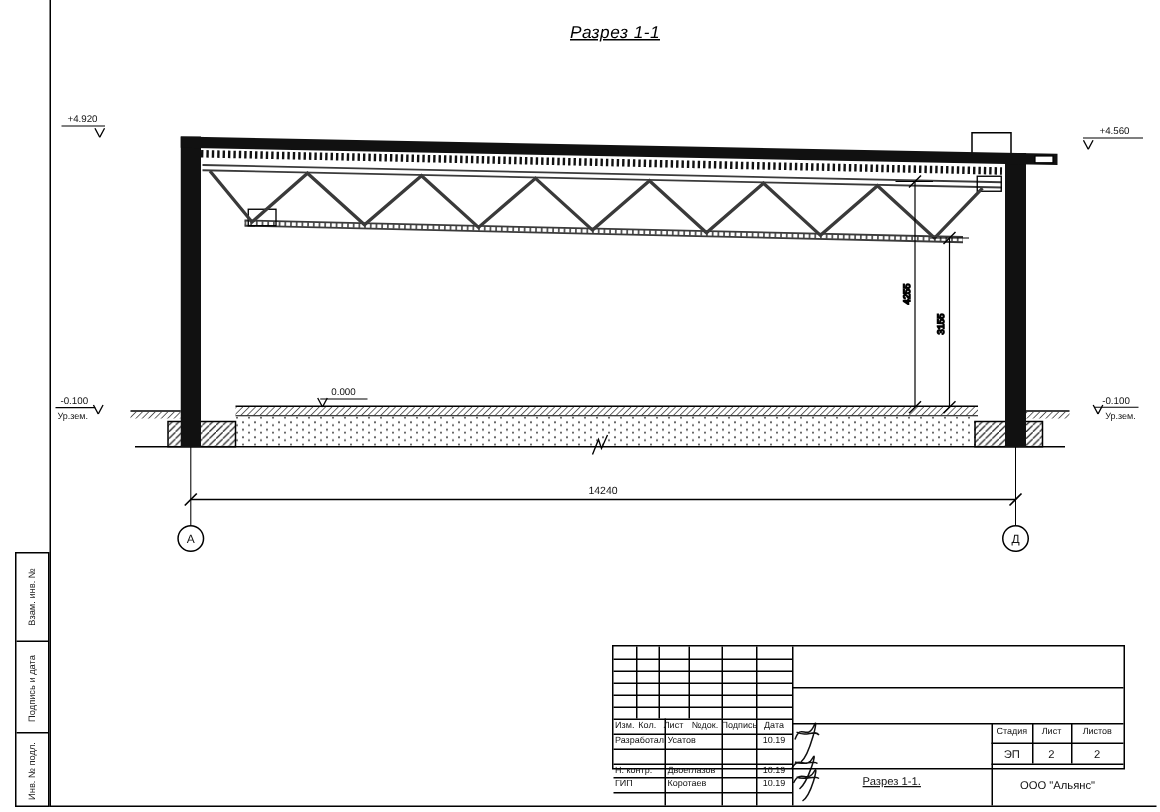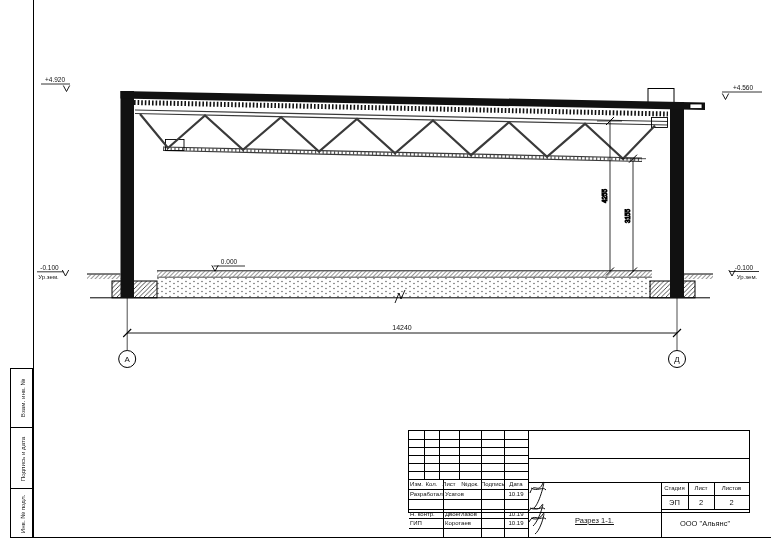--- a/index.html
+++ b/index.html
@@ -25,20 +25,21 @@
   svg text{font-family:"Liberation Sans",sans-serif;fill:#111;}
 </style>
 </head>
 <body>
 
 <div id="sheet">
 
   <div id="frame-left" class="abs"></div>
   <div id="frame-bottom" class="abs"></div>
 
+  <div id="main-title" class="abs">Разрез 1-1</div>
 
   <svg class="abs" style="left:0;top:0" width="773" height="541" viewBox="0 0 773 541">
     <defs>
       <pattern id="floorHatch" width="3" height="3" patternUnits="userSpaceOnUse" patternTransform="rotate(45)">
         <line x1="0" y1="0" x2="0" y2="3" stroke="#333" stroke-width="1"></line>
       </pattern>
       <pattern id="foundHatch" width="4.5" height="4.5" patternUnits="userSpaceOnUse">
         <path d="M0,4.5 L4.5,0" stroke="#222" stroke-width="0.8"></path>
       </pattern>
       <pattern id="dotsPat" width="8" height="5" patternUnits="userSpaceOnUse">

